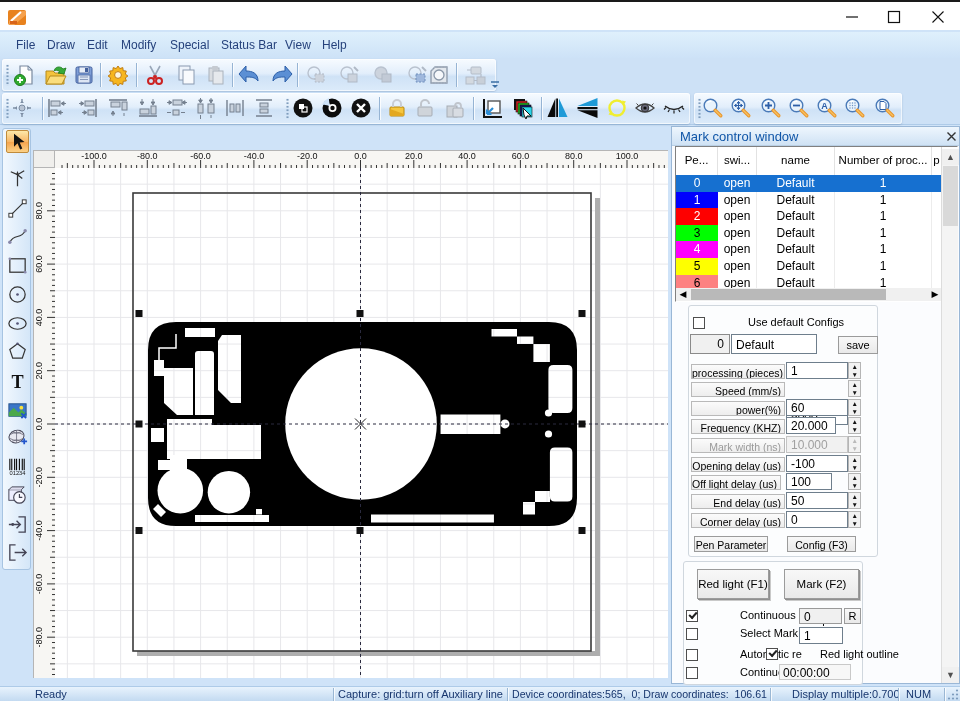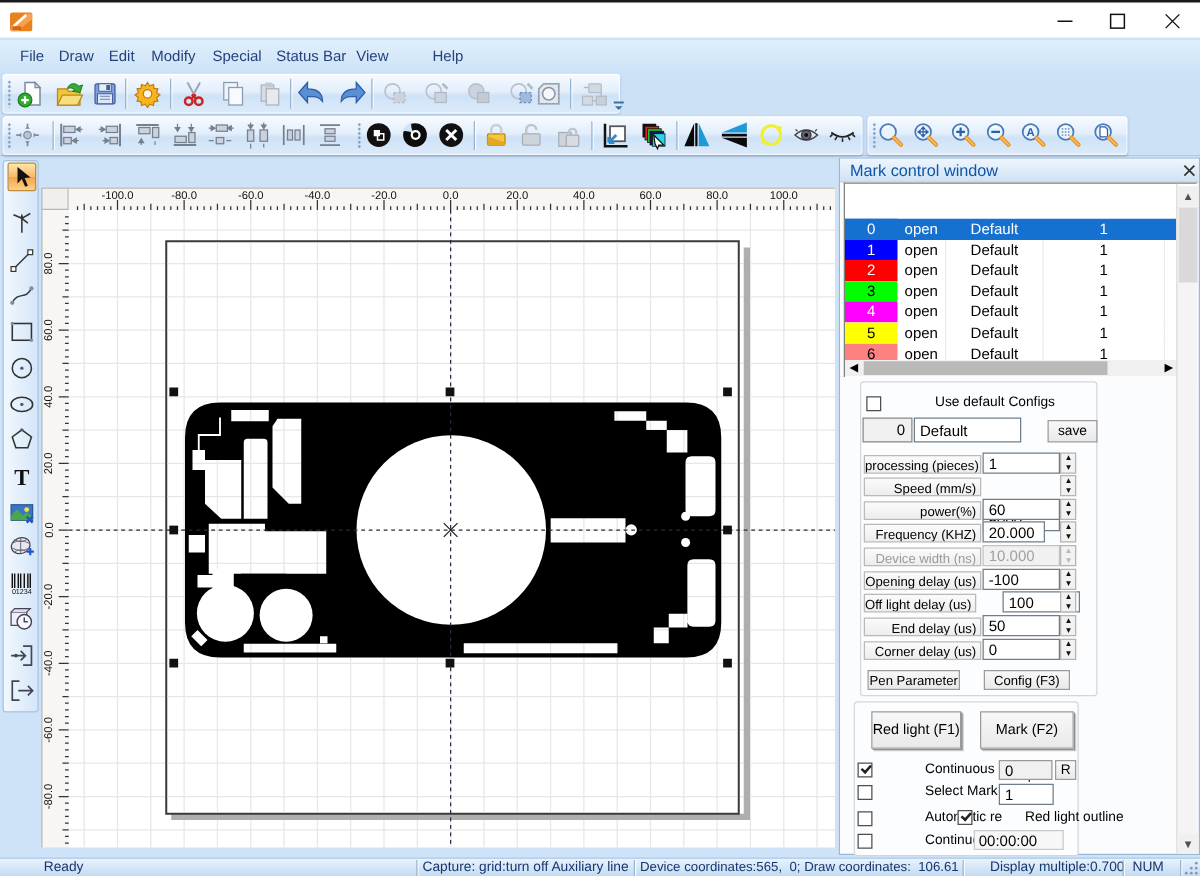--- a/index.html
+++ b/index.html
@@ -81,21 +81,21 @@
   </div>
 
   <div class="abs" id="menubar">
     <span style="left:16px;">File</span>
       <span style="left:47px;">Draw</span>
       <span style="left:87px;">Edit</span>
       <span style="left:121px;">Modify</span>
       <span style="left:170px;">Special</span>
       <span style="left:221px;">Status Bar</span>
       <span style="left:285px;">View</span>
-      <span style="left:322px;margin-left:24px;">Help</span>
+      <span style="left:322px;">Help</span>
   </div>
 
   <div class="abs" id="tb1">
     <div class="tpanel" style="left:2px; top:1px; width:494px; height:32px;"></div>
     <div class="tgrip" style="left:6px; top:6px; height:22px;"></div>
     <div id="tb1icons">
         <div class="ticon" style="left: 13px; top: 5px;"><svg viewBox="0 0 24 24">
             <path d="M7 3 h8 l4 4 v14 h-12 z" fill="#fdfdfd" stroke="#7a8aa0" stroke-width="1.2"></path>
             <path d="M15 3 l4 4 h-4 z" fill="#d7e2ee" stroke="#7a8aa0" stroke-width="1"></path>
             <circle cx="7" cy="17" r="5.5" fill="#2eaa2e" stroke="#1c7a1c"></circle>
@@ -802,20 +802,27 @@
   <div class="abs" id="rpanel">
     <div class="abs" id="rptitle">
         <span>Mark control window</span>
       <svg style="position:absolute;left:274px;top:4px;width:11px;height:11px;" viewBox="0 0 11 11">
           <path d="M1.5 1.5 L9.5 9.5 M9.5 1.5 L1.5 9.5" stroke="#333" stroke-width="1.4"></path>
         </svg>
     </div>
     <div id="rpcontent">
         <div style="position:absolute;left:3px;top:19px;width:283px;height:156px;border:1px solid #808080;border-right-color:#fff;border-bottom-color:#fff;background:#fff;">
           <div style="position:absolute;left:0;top:0;width:266px;height:141px;overflow:hidden;border-right:1px solid #d9d9d9;">
+            <div style="position:absolute;left:0;top:0;width:266px;height:28px;background:#fff;">
+              <div style="position:absolute;left:0px;top:0;width:42px;height:28px;border-right:1px solid #e2e2e2;font-size:11.5px;color:#000;text-align:center;padding-top:7px;white-space:nowrap;overflow:hidden;">Pe...</div>
+              <div style="position:absolute;left:42px;top:0;width:39px;height:28px;border-right:1px solid #e2e2e2;font-size:11.5px;color:#000;text-align:center;padding-top:7px;white-space:nowrap;overflow:hidden;">swi...</div>
+              <div style="position:absolute;left:81px;top:0;width:78px;height:28px;border-right:1px solid #e2e2e2;font-size:11.5px;color:#000;text-align:center;padding-top:7px;white-space:nowrap;overflow:hidden;">name</div>
+              <div style="position:absolute;left:159px;top:0;width:97px;height:28px;border-right:1px solid #e2e2e2;font-size:11.5px;color:#000;text-align:center;padding-top:7px;white-space:nowrap;overflow:hidden;">Number of proc...</div>
+              <div style="position:absolute;left:256px;top:0;width:10px;height:28px;border-right:1px solid #e2e2e2;font-size:11.5px;color:#000;text-align:center;padding-top:7px;white-space:nowrap;overflow:hidden;">p</div>
+            </div>
             <div style="position:absolute;left:0;top:28px;width:266px;height:16.6px;background:#1670d0;">
               <div style="position:absolute;left:0;top:0;width:42px;height:16.6px;background:#1670d0;color:#fff;font-size:12px;text-align:center;padding-top:1px;">0</div>
               <div style="position:absolute;left:42px;top:0;width:39px;height:16.6px;color:#fff;font-size:12px;text-align:center;padding-top:1px;border-right:1px solid transparent;">open</div>
               <div style="position:absolute;left:81px;top:0;width:78px;height:16.6px;color:#fff;font-size:12px;text-align:center;padding-top:1px;border-right:1px solid transparent;">Default</div>
               <div style="position:absolute;left:159px;top:0;width:97px;height:16.6px;color:#fff;font-size:12px;text-align:center;padding-top:1px;border-right:1px solid transparent;">1</div>
             </div>
             <div style="position:absolute;left:0;top:44.6px;width:266px;height:16.6px;background:#fff;">
               <div style="position:absolute;left:0;top:0;width:42px;height:16.6px;background:#0000fe;color:#fff;font-size:12px;text-align:center;padding-top:1px;">1</div>
               <div style="position:absolute;left:42px;top:0;width:39px;height:16.6px;color:#000;font-size:12px;text-align:center;padding-top:1px;border-right:1px solid #ececec;">open</div>
               <div style="position:absolute;left:81px;top:0;width:78px;height:16.6px;color:#000;font-size:12px;text-align:center;padding-top:1px;border-right:1px solid #ececec;">Default</div>
@@ -874,28 +881,28 @@
         <div class="spin" style="left:176px;top:235px;"></div>
         <div class="plate" style="left:19px;top:255px;width:94px;height:15px;">Speed (mm/s)</div>
         <div class="inp" style="left:114px;top:253px;width:62px;margin-top:28px;">5000</div>
         <div class="spin" style="left:176px;top:253px;"></div>
         <div class="plate" style="left:19px;top:274px;width:94px;height:15px;">power(%)</div>
         <div class="inp" style="left:114px;top:272px;width:62px;">60</div>
         <div class="spin" style="left:176px;top:272px;"></div>
         <div class="plate" style="left:19px;top:292px;width:94px;height:15px;">Frequency (KHZ)</div>
         <div class="inp" style="left:114px;top:290px;width:50px;">20.000</div>
         <div class="spin" style="left:176px;top:290px;"></div>
-        <div class="plate" style="left:19px;top:311px;width:94px;height:15px;color:#9a9a9a;">Device width (ns)</div>
+        <div class="plate" style="left:19px;top:311px;width:94px;height:15px;color:#9a9a9a;">Mark width (ns)</div>
         <div class="inp dis" style="left:114px;top:309px;width:62px;">10.000</div>
         <div class="spin dis" style="left:176px;top:309px;"></div>
         <div class="plate" style="left:19px;top:330px;width:94px;height:15px;">Opening delay (us)</div>
         <div class="inp" style="left:114px;top:328px;width:62px;">-100</div>
         <div class="spin" style="left:176px;top:328px;"></div>
         <div class="plate" style="left:19px;top:348px;width:90px;height:15px;">Off light delay (us)</div>
-        <div class="inp" style="left:130px;top:346px;width:62px;">100</div>
+        <div class="inp" style="left:114px;top:346px;width:46px;">100</div>
         <div class="spin" style="left:176px;top:346px;"></div>
         <div class="plate" style="left:19px;top:367px;width:94px;height:15px;">End delay (us)</div>
         <div class="inp" style="left:114px;top:365px;width:62px;">50</div>
         <div class="spin" style="left:176px;top:365px;"></div>
         <div class="plate" style="left:19px;top:386px;width:94px;height:15px;">Corner delay (us)</div>
         <div class="inp" style="left:114px;top:384px;width:62px;">0</div>
         <div class="spin" style="left:176px;top:384px;"></div>
         <div class="btn" style="left:22px;top:409px;width:74px;height:16px;padding-top:2px;font-size:10.5px;">Pen Parameter</div>
         <div class="btn" style="left:115px;top:409px;width:69px;height:16px;padding-top:2px;font-size:10.5px;">Config (F3)</div>
         <div class="gbox" style="left:11px;top:434px;width:180px;height:124px;"></div>

